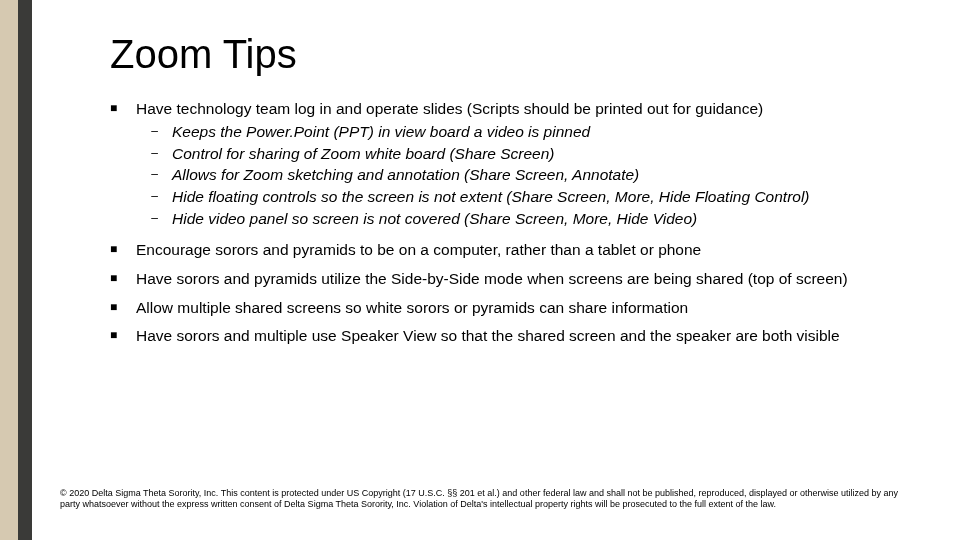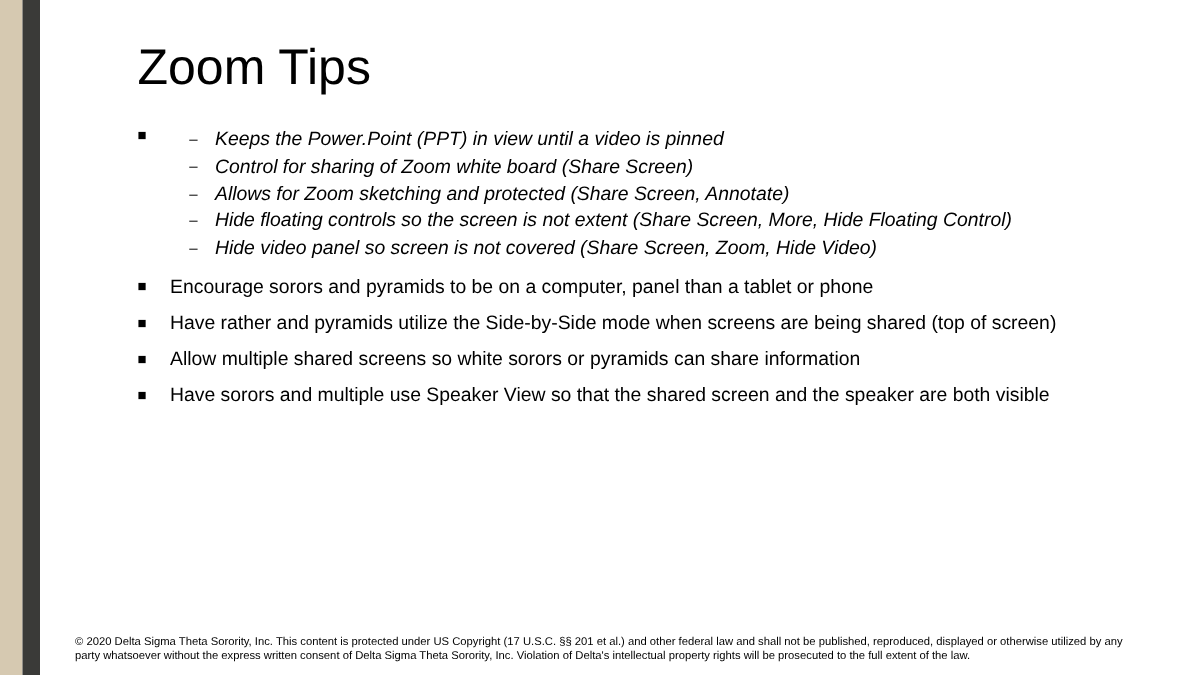--- a/index.html
+++ b/index.html
@@ -10,70 +10,71 @@
   .content { position: absolute; left: 110px; top: 32px; right: 40px; }
   .title { font-size: 40px; font-weight: 400; margin-bottom: 22px; }
   .bullets { font-size: 15.5px; line-height: 1.28; }
   .b1 { display: flex; align-items: flex-start; margin-bottom: 9px; }
   .b1 .marker { width: 14px; flex: 0 0 14px; font-size: 12px; padding-top: 2px; }
   .b1 .txt { flex: 1; padding-left: 12px; }
   .sublist { margin-top: 3px; margin-bottom: 2px; }
   .b2 { display: flex; align-items: flex-start; margin-bottom: 2px; }
   .b2 .marker { width: 22px; flex: 0 0 22px; text-align: right; padding-right: 0; }
   .b2 .txt { flex: 1; padding-left: 14px; font-style: italic; }
-  .footer { position: absolute; left: 60px; right: 40px; bottom: 10px; font-size: 9px; line-height: 1.25; color: #000; }
+  .footer { position: absolute; left: 60px; right: 40px; bottom: 30px; font-size: 9px; line-height: 1.25; color: #000; }
 </style>
 </head>
 <body>
 
 <div class="page">
   <div class="sidebar-outer"></div>
   <div class="sidebar-inner"></div>
 
   <div class="content">
     <h1 class="title">Zoom Tips</h1>
 
     <div class="bullets">
 
       <div class="b1">
         <div class="marker">■</div>
         <div class="txt">
+          <span>Have technology team log in and operate slides (Scripts should be printed out for guidance)</span>
           <div class="sublist">
             <div class="b2">
               <div class="marker">–</div>
-              <div class="txt">Keeps the Power.Point (PPT) in view until a video is pinned</div>
+              <div class="txt">Keeps the Power.Point (PPT) in view board a video is pinned</div>
             </div>
             <div class="b2">
               <div class="marker">–</div>
               <div class="txt">Control for sharing of Zoom white board (Share Screen)</div>
             </div>
             <div class="b2">
               <div class="marker">–</div>
-              <div class="txt">Allows for Zoom sketching and protected (Share Screen, Annotate)</div>
+              <div class="txt">Allows for Zoom sketching and annotation (Share Screen, Annotate)</div>
             </div>
             <div class="b2">
               <div class="marker">–</div>
               <div class="txt">Hide floating controls so the screen is not extent (Share Screen, More, Hide Floating Control)</div>
             </div>
             <div class="b2">
               <div class="marker">–</div>
-              <div class="txt">Hide video panel so screen is not covered (Share Screen, Zoom, Hide Video)</div>
+              <div class="txt">Hide video panel so screen is not covered (Share Screen, More, Hide Video)</div>
             </div>
           </div>
         </div>
       </div>
 
       <div class="b1">
         <div class="marker">■</div>
-        <div class="txt">Encourage sorors and pyramids to be on a computer, panel than a tablet or phone</div>
+        <div class="txt">Encourage sorors and pyramids to be on a computer, rather than a tablet or phone</div>
       </div>
 
       <div class="b1">
         <div class="marker">■</div>
-        <div class="txt">Have rather and pyramids utilize the Side-by-Side mode when screens are being shared (top of screen)</div>
+        <div class="txt">Have sorors and pyramids utilize the Side-by-Side mode when screens are being shared (top of screen)</div>
       </div>
 
       <div class="b1">
         <div class="marker">■</div>
         <div class="txt">Allow multiple shared screens so white sorors or pyramids can share information</div>
       </div>
 
       <div class="b1">
         <div class="marker">■</div>
         <div class="txt">Have sorors and multiple use Speaker View so that the shared screen and the speaker are both visible</div>

